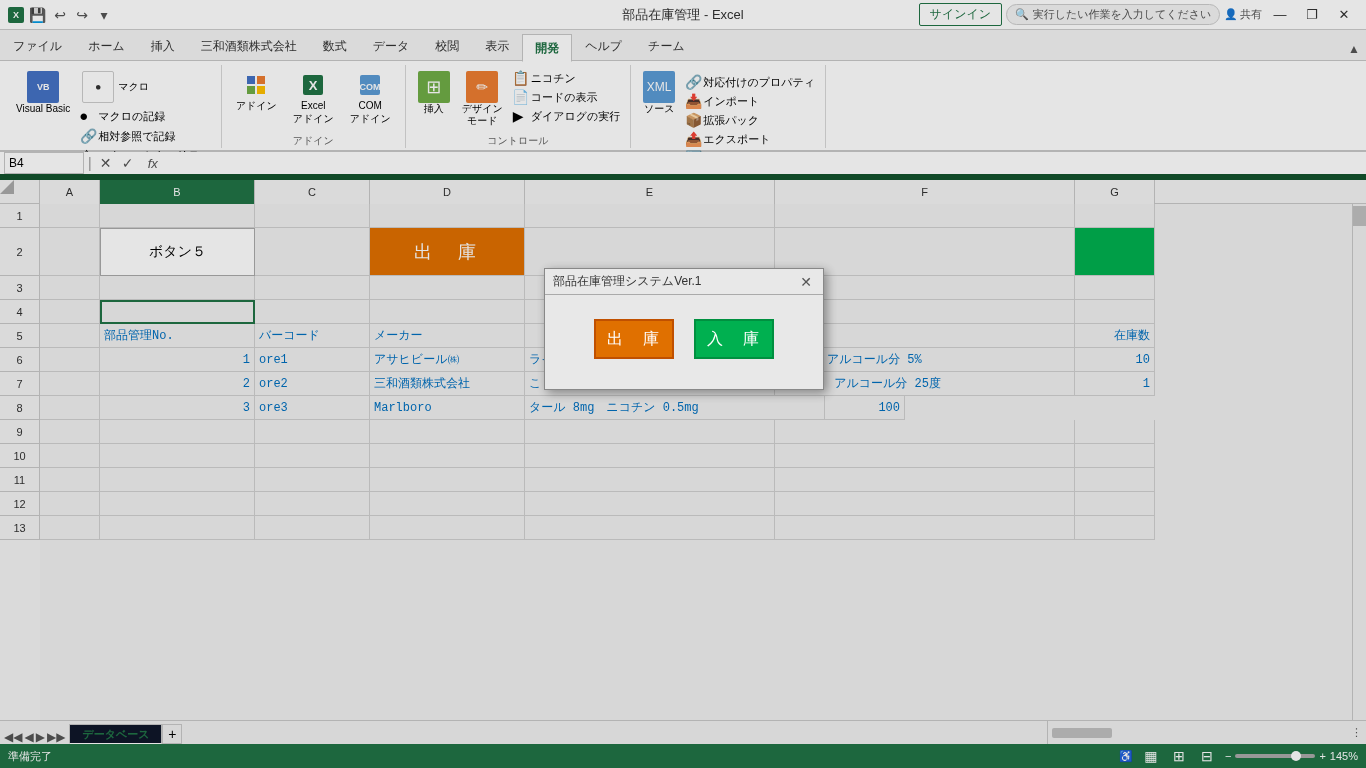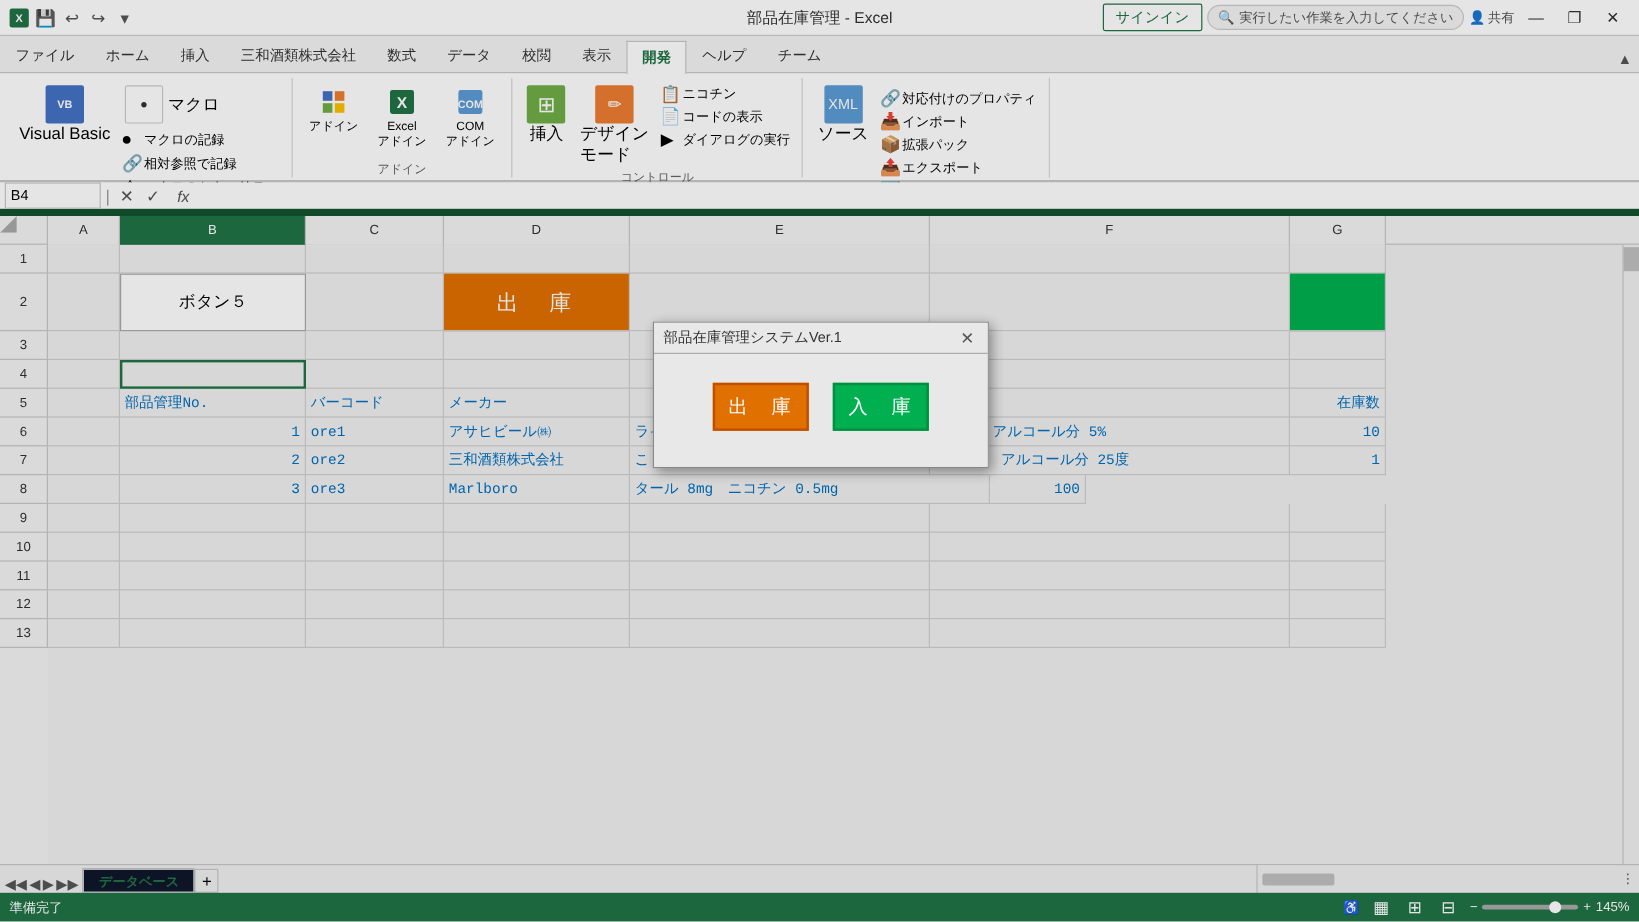--- a/index.html
+++ b/index.html
@@ -68,21 +68,21 @@
     }
     .ribbon-btn {
       display: flex;
       flex-direction: column;
       align-items: center;
       cursor: pointer;
       padding: 2px 4px;
       border-radius: 2px;
       min-width: 32px;
     }
-    .ribbon-btn .label { font-size: 14px; text-align: left; line-height: 1.2; }
+    .ribbon-btn .label { font-size: 10px; text-align: center; line-height: 1.2; }
     .ribbon-btn-small {
       display: flex;
       align-items: center;
       gap: 2px;
       cursor: pointer;
       padding: 1px 2px;
       border-radius: 2px;
       font-size: 11px;
       white-space: nowrap;
     }

